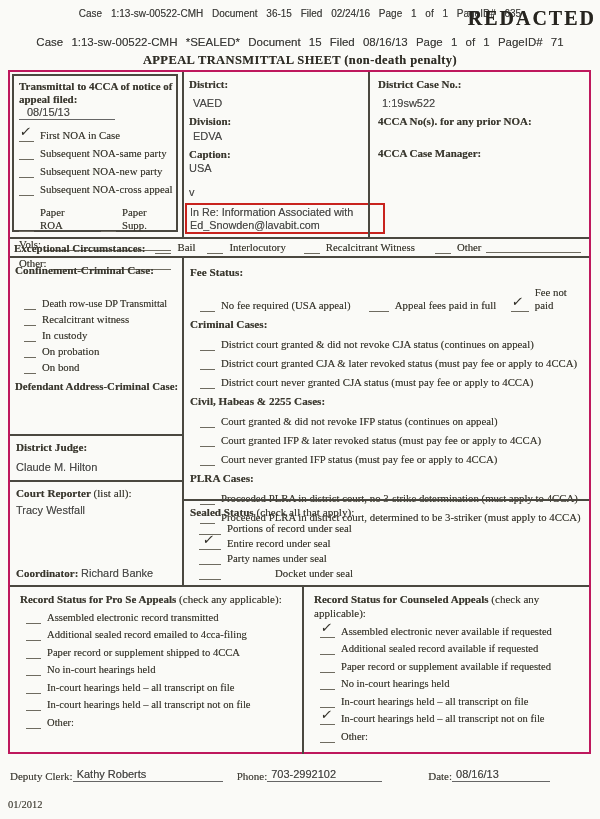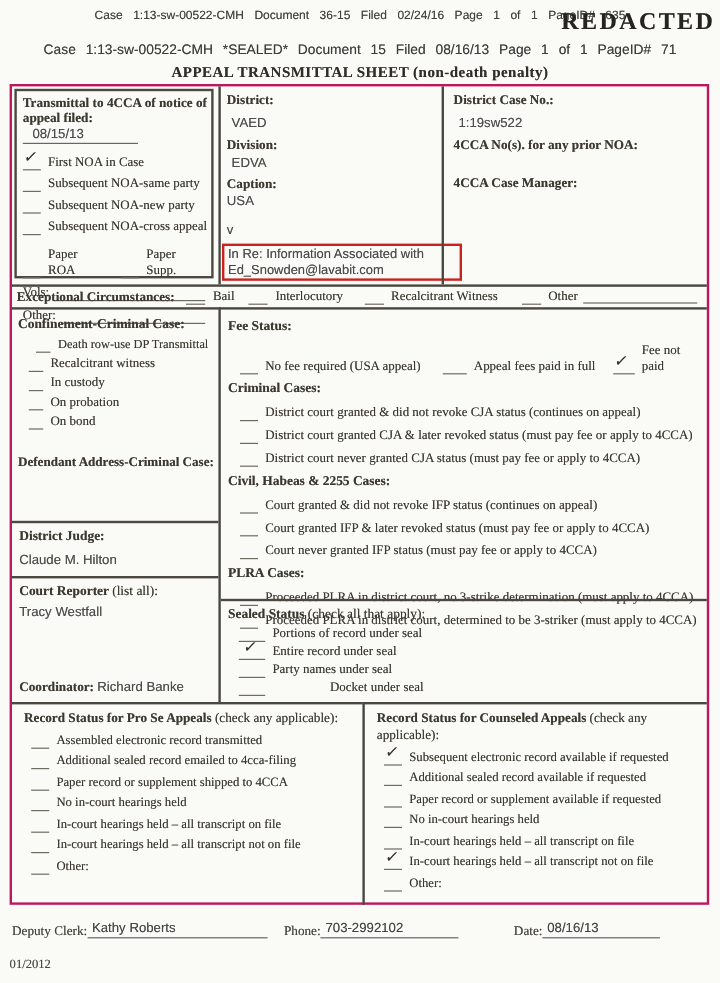--- a/index.html
+++ b/index.html
@@ -203,21 +203,21 @@
           <span class="mark"></span>
         </span>
       <span class="lbl">Other</span>
     </span>
     <span class="exlong"></span>
   </div>
 
   <div class="cell bt" style="left:0;top:184px;width:172px;height:329px;">
     <div class="items" style="position:absolute;top:0;left:0;right:0;height:176px;padding:5px 2px 0 5px;">
       <div class="sec-head">Confinement-Criminal Case:</div>
-      <div class="ck" style="margin-top:3px;justify-content:center;">
+      <div class="ck" style="margin-top:19px;">
         <span class="blank" style="width:12px;">
             <span class="mark"></span>
           </span>
         <span class="lbl" style="font-size:10.3px;">Death row-use DP Transmittal</span>
       </div>
       <div class="ck" style="margin-top:3px;">
         <span class="blank" style="width:12px;">
             <span class="mark"></span>
           </span>
         <span class="lbl">Recalcitrant witness</span>
@@ -233,21 +233,21 @@
             <span class="mark"></span>
           </span>
         <span class="lbl">On probation</span>
       </div>
       <div class="ck" style="margin-top:3px;">
         <span class="blank" style="width:12px;">
             <span class="mark"></span>
           </span>
         <span class="lbl">On bond</span>
       </div>
-      <div class="sec-head" style="margin-top:20px;font-size:10.9px;">Defendant Address-Criminal Case:</div>
+      <div class="sec-head" style="margin-top:5px;font-size:10.9px;">Defendant Address-Criminal Case:</div>
     </div>
     <div class="bt judgebox" style="position:absolute;top:176px;left:0;right:0;height:46px;">
       <div class="sec-head">District Judge:</div>
       <div class="sans" style="margin-top:6px;">Claude M. Hilton</div>
     </div>
     <div class="bt repbox" style="position:absolute;top:222px;left:0;right:0;bottom:0;">
       <div class="sec-head">
         <span>Court Reporter</span> <span class="paren">(list all):</span>
       </div>
       <div class="sans" style="margin-top:3px;">Tracy Westfall</div>
@@ -413,21 +413,21 @@
   </div>
 
   <div class="cell bt bl recsec" style="left:292px;top:513px;width:287px;height:169px;">
     <div class="sec-head">
       <span>Record Status for Counseled Appeals</span> <span class="paren">(check any applicable):</span>
     </div>
     <div class="ck">
       <span class="blank">
           <span class="mark">✓</span>
         </span>
-      <span class="lbl">Subsequent electronic record available if requested</span>
+      <span class="lbl">Assembled electronic never available if requested</span>
     </div>
     <div class="ck">
       <span class="blank">
           <span class="mark"></span>
         </span>
       <span class="lbl">Additional sealed record available if requested</span>
     </div>
     <div class="ck">
       <span class="blank">
           <span class="mark"></span>

